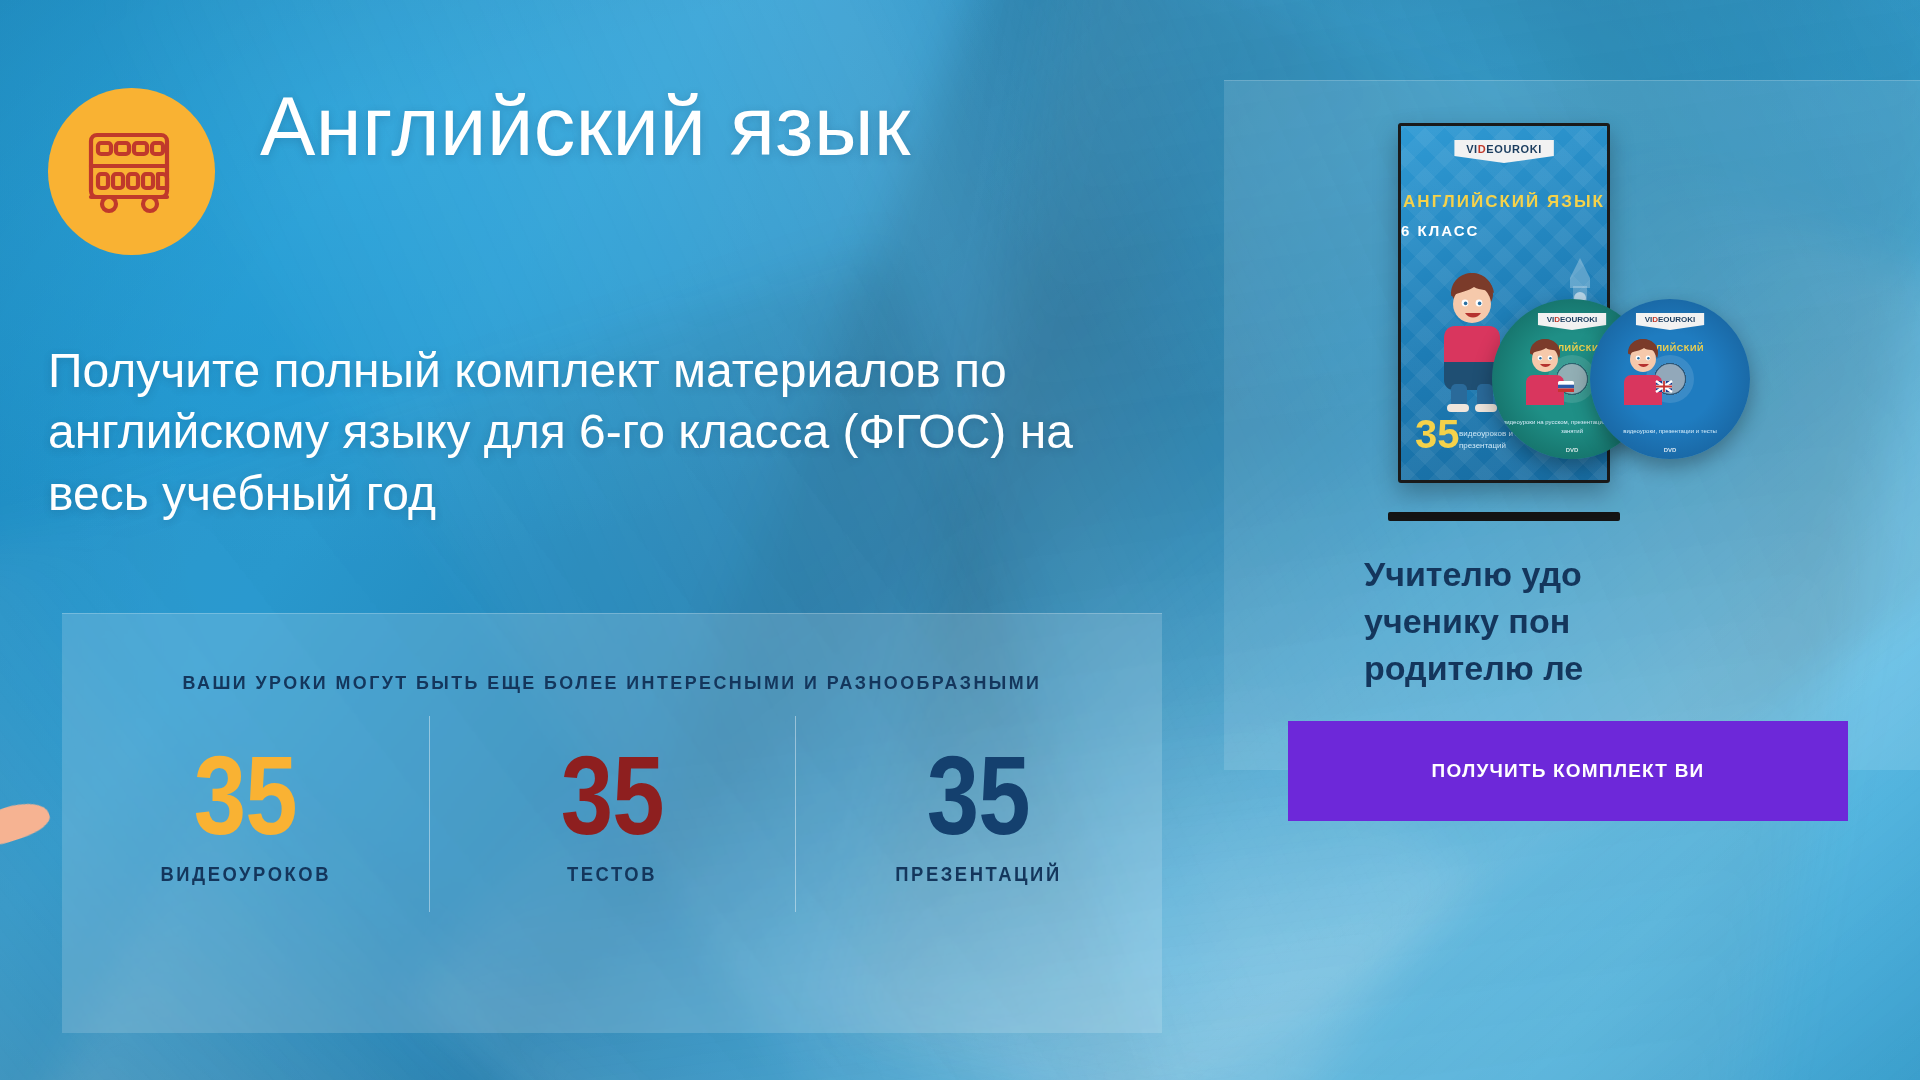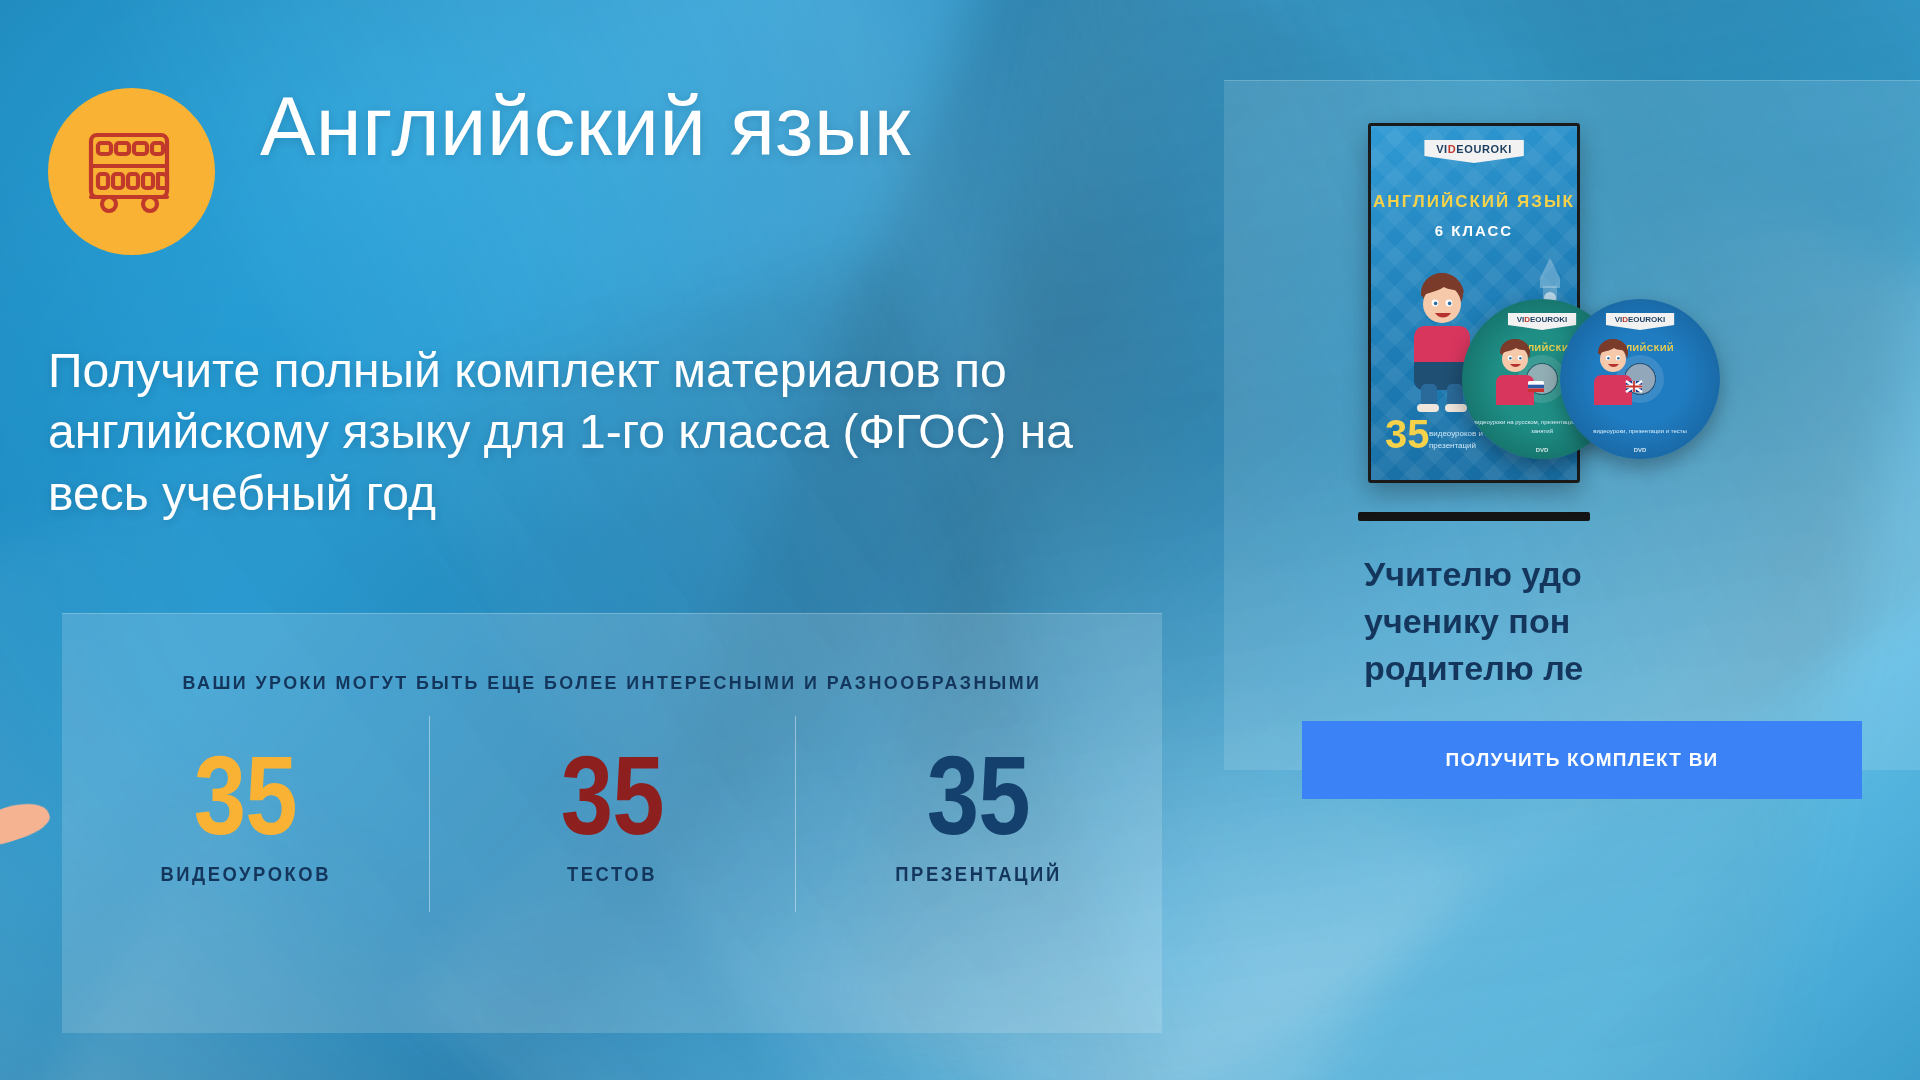--- a/index.html
+++ b/index.html
@@ -216,21 +216,21 @@
     position: absolute;
     left: 1224px; top: 80px;
     width: 760px;
     height: 690px;
     background: rgba(255,255,255,0.12);
     border-top: 1px solid rgba(255,255,255,0.18);
   }
 
   .product-shot {
     position: absolute;
-    left: 88px; top: 32px;
+    left: 118px; top: 32px;
     width: 460px;
     height: 400px;
   }
 
   
   .box {
     position: absolute;
     left: 56px; top: 10px;
     width: 212px; height: 360px;
     background: linear-gradient(160deg, #2f9ad4 0%, #1d7cb5 55%, #176ba0 100%);
@@ -266,21 +266,20 @@
     text-align: center;
     font-size: 17px;
     font-weight: 700;
     letter-spacing: 2px;
     color: #f5d24a;
     white-space: nowrap;
   }
   .box-grade {
     position: absolute;
     left: 0; right: 0; top: 96px;
-    text-align: center;
     font-size: 15px;
     font-weight: 700;
     letter-spacing: 2px;
     color: #ffffff;
   }
   .box-35 {
     position: absolute;
     left: 14px; bottom: 26px;
     font-size: 40px;
     font-weight: 700;
@@ -385,23 +384,23 @@
     width: 720px;
     font-size: 34px;
     line-height: 1.38;
     font-weight: 700;
     color: #14365c;
     white-space: nowrap;
   }
 
   .cta-button {
     position: absolute;
-    left: 78px; top: 640px;
-    width: 560px; height: 78px;
-    background: #3b82f6;
+    left: 64px; top: 640px;
+    width: 560px; height: 100px;
+    background: #6d28d9;
     border: none;
     color: #ffffff;
     font-size: 19px;
     font-weight: 700;
     letter-spacing: 1.2px;
     display: flex;
     align-items: center;
     justify-content: center;
     cursor: pointer;
     font-family: "Liberation Sans", sans-serif;
@@ -455,21 +454,21 @@
             <circle cx="25" cy="75" r="7"></circle>
             <circle cx="66" cy="75" r="7"></circle>
           </svg>
         </span>
       </div>
       <div class="title-block">
         <div class="main-title">Английский язык</div>
       </div>
     </div>
 
-    <div class="lead">Получите полный комплект материалов по английскому языку для 1-го класса (ФГОС) на весь учебный год</div>
+    <div class="lead">Получите полный комплект материалов по английскому языку для 6-го класса (ФГОС) на весь учебный год</div>
 
     <div class="stats-panel">
       <div class="stats-heading">ВАШИ УРОКИ МОГУТ БЫТЬ ЕЩЕ БОЛЕЕ ИНТЕРЕСНЫМИ И РАЗНООБРАЗНЫМИ</div>
 
       <div class="stats-row">
 
         <div class="stat-cell">
           <div class="stat-number" style="color:#f9b233">35</div>
           <div class="stat-label">ВИДЕОУРОКОВ</div>
         </div>

